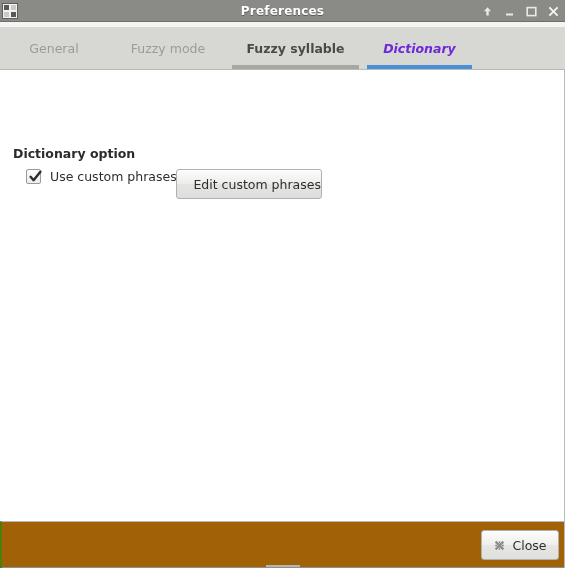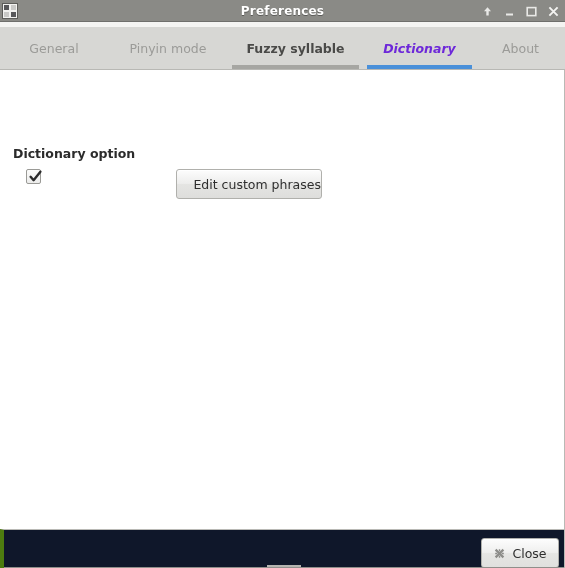--- a/index.html
+++ b/index.html
@@ -187,24 +187,24 @@
     display: flex;
     align-items: center;
     justify-content: flex-end;
     box-sizing: border-box;
     user-select: none;
   }
 
   
   .actionbar {
     position: relative;
-    height: 39px;
-    background: #0f172a;
+    height: 47px;
+    background: #a16207;
     border-top: 1px solid #b9b9b5;
-    border-left: 4px solid #4d7c0f;
+    border-left: 2px solid #4d7c0f;
     border-right: 1px solid #b9b9b5;
     box-sizing: border-box;
     flex: 0 0 auto;
   }
   .close-btn {
     position: absolute;
     right: 5px;
     top: 8px;
     width: 78px;
     height: 30px;
@@ -278,45 +278,43 @@
     </div>
   </div>
 
   <div class="tabstrip-top-gap"></div>
 
   <div class="tabstrip">
     <div class="tab tab-general">
       <span>General</span>
     </div>
     <div class="tab tab-pinyin">
-      <span>Pinyin mode</span>
+      <span>Fuzzy mode</span>
     </div>
     <div class="tab tab-fuzzy hovered">
       <span>Fuzzy syllable</span>
       <span class="underline"></span>
     </div>
     <div class="tab tab-dict active">
       <span>Dictionary</span>
       <span class="underline"></span>
-    </div>
-    <div class="tab tab-about">
-      <span>About</span>
     </div>
   </div>
 
   <div class="content">
 
     <div class="section-title">Dictionary option</div>
 
     <div class="option-row">
       <span class="checkbox">
         <svg width="17" height="17" viewBox="0 0 17 17">
           <path d="M3.6 8.8 L6.6 12.2 L13.4 3.8" stroke="#2b2b2b" stroke-width="2.4" fill="none" stroke-linecap="round" stroke-linejoin="round"></path>
         </svg>
       </span>
+      <span class="checkbox-label">Use custom phrases</span>
     </div>
 
     <div class="edit-btn">
       <span>Edit custom phrases</span>
     </div>
 
   </div>
 
   <div class="actionbar">
     <div class="close-btn">

